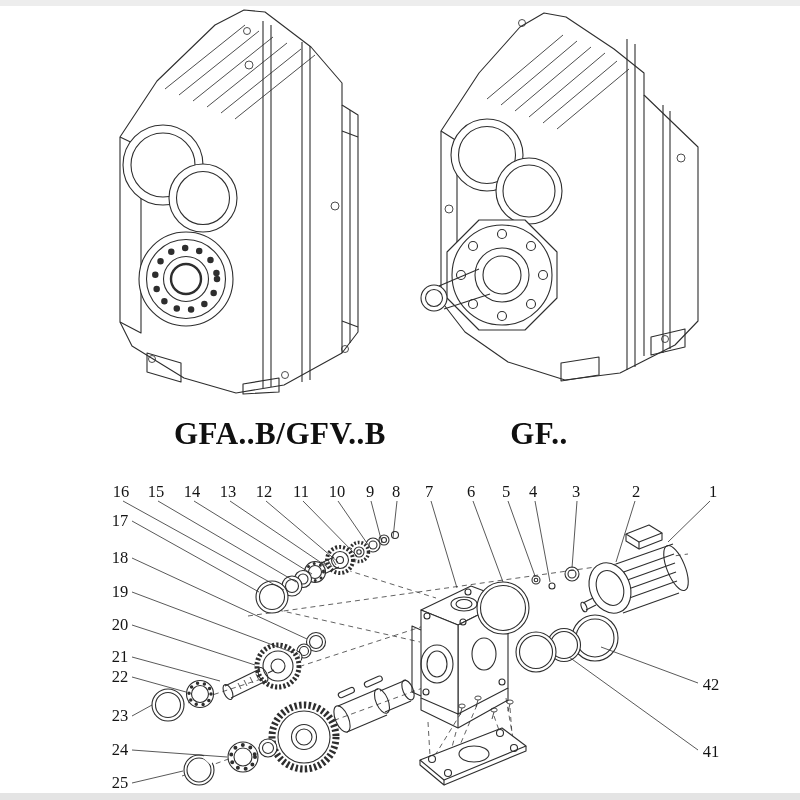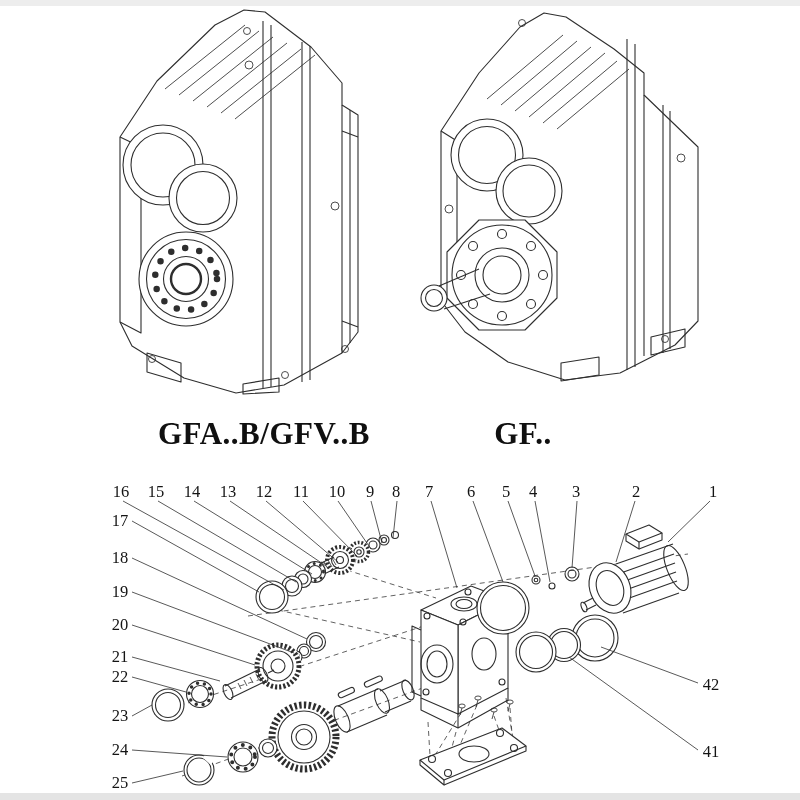--- a/index.html
+++ b/index.html
@@ -11,21 +11,21 @@
   .page-edge.top { top:0; height:6px; background:#ededed; }
   .page-edge.bottom { bottom:0; height:7px; background:#e4e4e4; }
 
   .view { position:absolute; }
   .view svg { width:100%; height:100%; display:block; }
   .view-left  { left:95px;  top:0;   width:300px; height:402px; }
   .view-right { left:413px; top:3px; width:300px; height:385px; }
 
   .model-label { position:absolute; transform:translateX(-50%);
     font-family:"Liberation Serif", serif; font-weight:700; font-size:31px;
-    letter-spacing:.5px; color:#101010; white-space:nowrap; top:416px; }
+    letter-spacing:.5px; color:#101010; white-space:nowrap; top:416px;margin-left:16px; }
   .label-left  { left:264px; }
   .label-right { left:523px; }
 
   .exploded { position:absolute; left:0; top:470px; width:800px; height:330px;margin-left:16px; }
   .exploded svg { width:100%; height:100%; display:block; }
 
   g.draw { stroke:#2e2e2e; fill:none; stroke-width:1.1; stroke-linejoin:round; }
   g.fine { stroke-width:.85; }
   g.dash { stroke:#3a3a3a; fill:none; stroke-width:.8; stroke-dasharray:5 4; }
   #leader-layer line { stroke:#2e2e2e; stroke-width:.8; }

